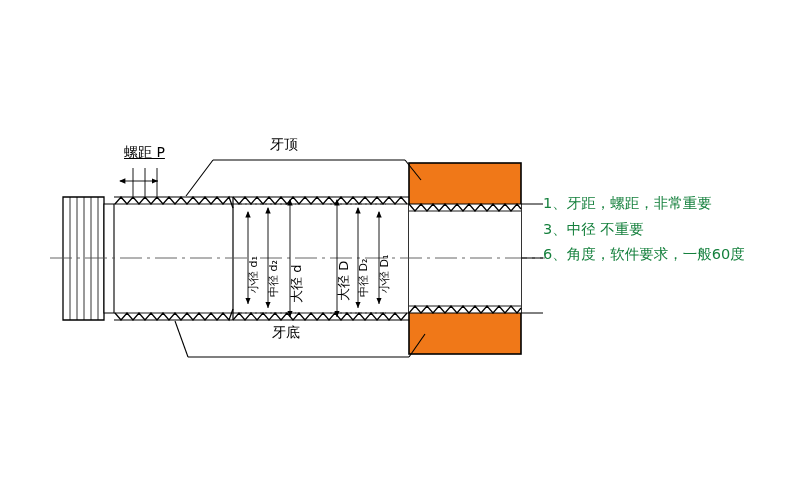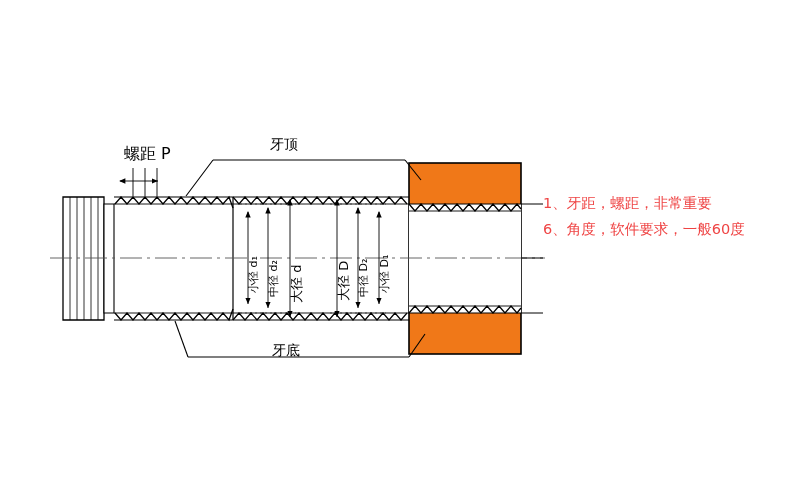--- a/index.html
+++ b/index.html
@@ -12,34 +12,34 @@
   }
   #stage{position:absolute;left:0;top:0;width:800px;height:500px;}
   svg#diagram{position:absolute;left:0;top:0;width:800px;height:500px;}
   .notes{
     position:absolute;
     left:543px;
     top:191px;
     width:252px;
   }
   .note-line{
-    color:#ef4444;
+    color:#15803d;
     font-size:14.5px;
     line-height:25.5px;
     white-space:nowrap;
     font-family:"DejaVu Sans", sans-serif;
   }
   .lbl{
     position:absolute;
     font-family:"DejaVu Sans", sans-serif;
     color:#000;
     white-space:nowrap;
   }
   .lbl-top{font-size:14px;}
-  .lbl-pitch{font-size:16px;}
+  .lbl-pitch{font-size:14px;text-decoration:underline;}
   .vlabel{
     position:absolute;
     font-family:"DejaVu Sans", sans-serif;
     font-size:11px;
     color:#000;
     white-space:nowrap;
     transform-origin:0 0;
     transform:rotate(-90deg);
   }
 </style>
@@ -161,30 +161,31 @@
 
     <g stroke="#000" stroke-width="1.0">
       <line x1="521" y1="204" x2="543" y2="204"></line>
       <line x1="521" y1="258" x2="543" y2="258"></line>
       <line x1="521" y1="313" x2="543" y2="313"></line>
     </g>
   </svg>
 
   <div class="lbl lbl-top" style="left:270px;top:136px;">牙顶</div>
 
-  <div class="lbl lbl-top" style="left:272px;top:342px;text-align:center;">牙底</div>
+  <div class="lbl lbl-top" style="left:272px;top:324px;text-align:center;">牙底</div>
 
   <div class="lbl lbl-pitch" style="left:124px;top:144px;">螺距 P</div>
 
   <div class="vlabel" style="left:246px;top:293px;">小径 d₁</div>
   <div class="vlabel" style="left:266px;top:297px;">中径 d₂</div>
   <div class="vlabel" style="left:288px;top:303px;font-size:13px;">大径  d</div>
 
   <div class="vlabel" style="left:335px;top:301px;font-size:13px;">大径 D</div>
   <div class="vlabel" style="left:356px;top:297px;">中径 D₂</div>
   <div class="vlabel" style="left:377px;top:293px;">小径 D₁</div>
 
   <div class="notes">
     <div class="note-line">1、牙距，螺距，非常重要</div>
+    <div class="note-line">3、中径  不重要</div>
     <div class="note-line">6、角度，软件要求，一般60度</div>
   </div>
 
 </div>
 
 </body></html>

